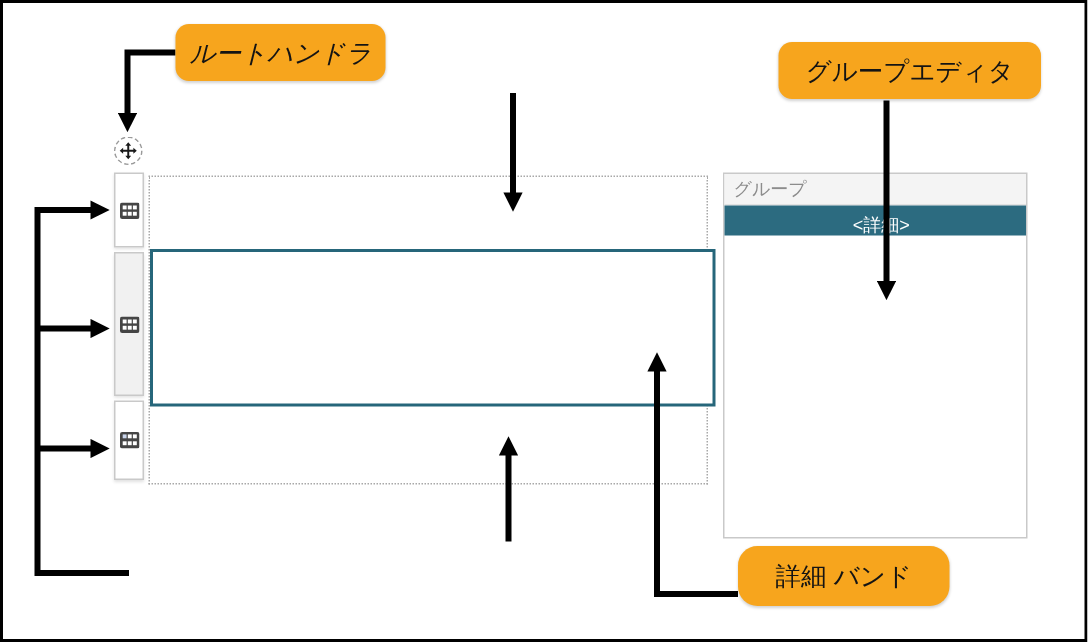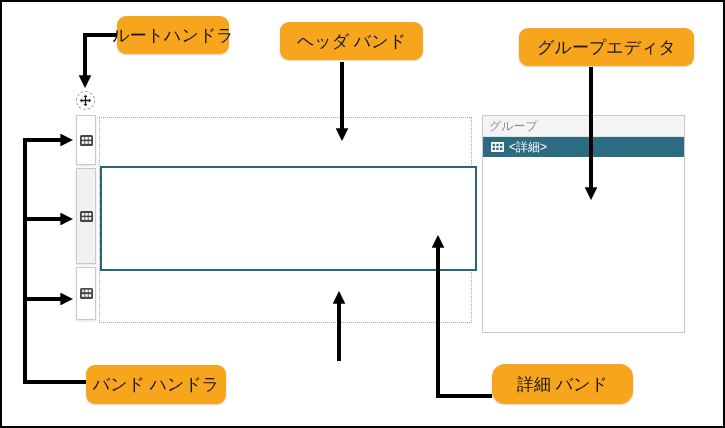--- a/index.html
+++ b/index.html
@@ -11,21 +11,21 @@
   .frame{position:absolute;inset:0;border:2px solid #000;box-sizing:border-box;}
 
   
   .callout{
     position:absolute;z-index:6;
     background:#F7A51D;border-radius:9px;
     display:flex;align-items:center;justify-content:center;
     color:#141414;font-size:17px;white-space:nowrap;
     box-shadow:0 1px 2px rgba(0,0,0,.18);
   }
-  .c-root  {left:115px;top:14px; width:112px;height:38px;}
+  .c-root  {left:115px;top:14px; width:140px;height:38px;font-style:italic;}
   .c-header{left:278px;top:20px; width:143px;height:38px;}
   .c-group {left:517px;top:26px; width:175px;height:38px;}
   .c-band  {left:84px; top:363px;width:140px;height:39px;}
   .c-footer{left:264px;top:362px;width:143px;height:40px;}
   .c-detail{left:490px;top:362px;width:141px;height:40px;border-radius:13px;}
 
   
   .arrows{position:absolute;left:0;top:0;z-index:5;pointer-events:none;}
   .arrows polyline{fill:none;stroke:#000;stroke-width:4;stroke-linejoin:miter;}
 
@@ -52,30 +52,30 @@
     position:absolute;left:97px;top:115px;width:373px;height:206px;box-sizing:border-box;
     border:1px dotted #a8a8a8;background:#fff;z-index:1;
   }
   .detail-band{
     position:absolute;left:98px;top:164px;width:377px;height:105px;box-sizing:border-box;
     border:2px solid #26667A;background:#fff;z-index:2;
   }
 
   
   .group-panel{
-    position:absolute;left:480px;top:113px;width:203px;height:218px;box-sizing:border-box;
+    position:absolute;left:480px;top:113px;width:203px;height:244px;box-sizing:border-box;
     border:1px solid #c9c9c9;background:#fff;z-index:1;text-align:center;
   }
   .gp-header{
     height:20px;background:#f4f4f4;border-bottom:1px solid #e2e2e2;
     color:#8c8c8c;font-size:12px;display:flex;align-items:center;padding-left:6px;
   }
   .gp-row{
     height:20px;background:#2C6B80;color:#fff;font-size:12px;
-    display:flex;align-items:center;gap:5px;padding-left:8px;
+    display:flex;align-items:center;gap:5px;padding-left:8px;flex-direction:column;
   }
 </style>
 </head>
 <body>
 
 <div class="frame">
 
   <svg class="arrows" width="725" height="428" viewBox="0 0 725 428">
     <defs>
       <marker id="ah" viewBox="0 0 10 10" refX="6" refY="5" markerWidth="3.2" markerHeight="3.2" orient="auto-start-reverse">
@@ -153,18 +153,16 @@
           <rect x="1.6" y="5.6" width="2.4" height="2.4"></rect>
             <rect x="5.3" y="5.6" width="2.4" height="2.4"></rect>
             <rect x="9" y="5.6" width="2.4" height="2.4"></rect>
         </g>
       </svg>
       <span>&lt;詳細&gt;</span>
     </div>
   </div>
 
   <div class="callout c-root">ルートハンドラ</div>
-  <div class="callout c-header">ヘッダ バンド</div>
   <div class="callout c-group">グループエディタ</div>
-  <div class="callout c-band">バンド ハンドラ</div>
   <div class="callout c-detail">詳細 バンド</div>
 
 </div>
 
 </body></html>

